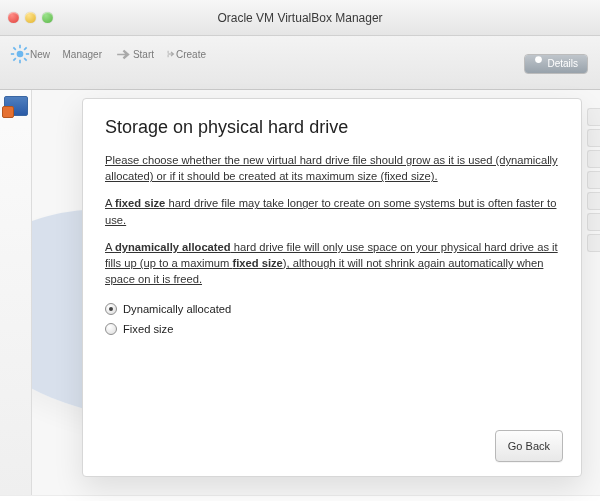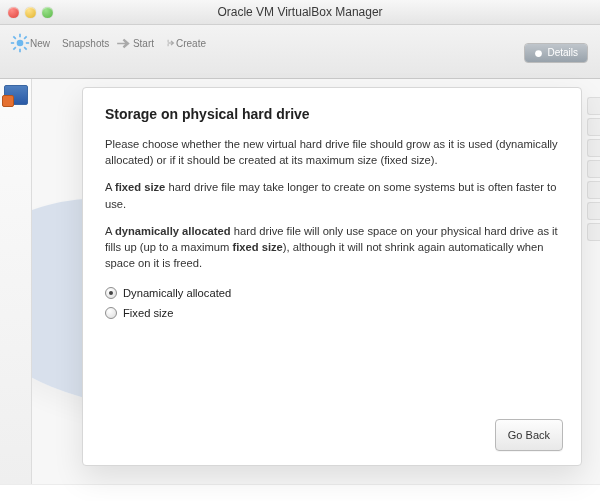--- a/index.html
+++ b/index.html
@@ -1,53 +1,53 @@
 <!DOCTYPE html>
 <html><head>
 <meta charset="utf-8">
 <style>
   * { box-sizing: border-box; margin: 0; padding: 0; font-family: "Lucida Grande", "Helvetica Neue", Arial, sans-serif; }
   body { background: #fff; width: 600px; height: 501px; overflow: hidden; }
 
   .window { width: 600px; background:#fff; }
-  .titlebar { height: 25px; background: linear-gradient(#f7f7f7,#e5e5e5); border-bottom:1px solid #d0d0d0; display:flex; align-items:center; padding:0 8px; position:relative; }
+  .titlebar { height: 36px; background: linear-gradient(#f7f7f7,#e5e5e5); border-bottom:1px solid #d0d0d0; display:flex; align-items:center; padding:0 8px; position:relative; }
   .traffic { display:flex; gap:6px; }
   .traffic span { width:11px; height:11px; border-radius:50%; display:inline-block; box-shadow: inset 0 1px 1px rgba(255,255,255,.5), 0 0 1px rgba(0,0,0,.3);}
   .tr-close{ background:radial-gradient(circle at 35% 30%,#ff8b85,#e0443e);}
   .tr-min{ background:radial-gradient(circle at 35% 30%,#ffe28a,#e2b42c);}
   .tr-max{ background:radial-gradient(circle at 35% 30%,#9be28b,#5bb748);}
   .title { position:absolute; left:0; right:0; text-align:center; font-size:12px; color:#3a3a3a; pointer-events:none; font-weight:500;}
 
   .toolbar { height:54px; background:linear-gradient(#f3f3f3,#e7e7e7); border-bottom:1px solid #c9c9c9; display:flex; align-items:flex-start; padding:4px 10px 0; gap:12px; position:relative;}
   .tbtn { display:flex; align-items:center; width:40px; color:#7a7a7a; font-size:10px; cursor:default;}
   .tbtn .ic { width:28px; height:28px; display:flex; align-items:center; justify-content:center; margin-bottom:1px;}
   .tbtn svg{ fill:#a9a9a9;}
   .seg { position:absolute; right:12px; top:18px; display:flex; height:20px; border:1px solid #bcbcbc; border-radius:4px; overflow:hidden; background:linear-gradient(#fdfdfd,#eaeaea); font-size:10px;}
-  .seg .segbtn{ padding:0 9px; display:flex; align-items:center; gap:4px; color:#666; line-height:18px;}
+  .seg .segbtn{ padding:0 9px; display:flex; align-items:flex-start; gap:4px; color:#666; line-height:18px;}
   .seg .segbtn.active{ background:linear-gradient(#bfc5cb,#98a2ab); color:#fff;}
   .seg .segbtn + .segbtn{ border-left:1px solid #c0c0c0;}
   .seg svg{width:9px;height:9px;}
 
   .body { display:flex; height:405px; background:#f7f7f7; position:relative;}
   .sidebar { width:32px; background:linear-gradient(#fbfbfb,#efefef); border-right:1px solid #dcdcdc; padding-top:6px; display:flex; flex-direction:column; align-items:center;}
   .vm-thumb { width:24px; height:20px; background:linear-gradient(#4f7fbf,#2a5aa6); border:1px solid #3a66a2; border-radius:2px; position:relative;}
   .vm-thumb:after{content:"";position:absolute;left:-3px;bottom:-3px;width:10px;height:10px;background:#e57030;border:1px solid #b5551e;border-radius:2px;}
 
   .main { flex:1; position:relative; padding:0 20px 0 10px;}
   .overlay-bg { position:absolute; left:0; top:0; right:0; bottom:0; display:flex; align-items:center; justify-content:flex-start; opacity:.18; overflow:hidden;}
   .pie { width:330px; height:330px; border-radius:50%; margin-left:-70px; margin-top:40px;
     background: conic-gradient(#7aa3d4 0 38%, #4f7fbf 38% 100%);
     transform:rotate(8deg) scaleY(.62); box-shadow: 0 20px 30px rgba(0,0,0,.2);}
 
   .tabs-ghost{position:absolute; right:-1px; top:18px; display:flex; flex-direction:column; gap:3px;}
   .tabs-ghost span{width:14px;height:18px;background:#efefef;border:1px solid #ddd;border-radius:3px 0 0 3px;border-right:none;}
 
   .sheet { position:absolute; left:50px; right:18px; top:8px; bottom:18px; background:#fff; border:1px solid #d7d7d7; border-radius:4px; box-shadow:0 12px 30px rgba(0,0,0,.10); padding:18px 22px 14px;}
-  .sheet h2{ font-size:14px; font-weight:bold; color:#222; margin-bottom:14px;}
-  .para{ font-size:11.2px; color:#333; line-height:1.45; margin-bottom:11px;}
+  .sheet h2{ font-size:18px; font-weight:normal; color:#222; margin-bottom:14px;}
+  .para{ font-size:11.2px; color:#333; line-height:1.45; margin-bottom:11px;text-decoration:underline;}
   .para b{ font-weight:bold;}
   .radios{ margin-top:6px; font-size:11.2px; color:#222;}
   .radio{ display:flex; align-items:center; gap:6px; height:20px; cursor:default;}
   .radio .dot{ width:12px;height:12px;border-radius:50%;background:radial-gradient(circle at 35% 30%,#fff,#dcdcdc);border:1px solid #8f8f8f;position:relative;}
   .radio.sel .dot:after{content:"";position:absolute;left:3px;top:3px;width:4px;height:4px;background:#444;border-radius:50%;}
   .sheet-footer{ position:absolute; right:18px; bottom:14px; display:flex; gap:10px;}
   .btn{ font-size:11px; color:#333; padding:9px 12px; border:1px solid #b8b8b8; border-radius:4px; background:linear-gradient(#fdfdfd,#e8e8e8); box-shadow:0 1px 0 rgba(0,0,0,.04);}
 
   .ghost-footer{position:absolute;left:60px;right:28px;bottom:28px;display:flex;justify-content:flex-end;gap:10px;opacity:.22;}
   .ghost-footer .btn{color:#888;}
@@ -85,21 +85,21 @@
           </svg>
       </div>
       <span>New</span>
     </div>
     <div class="tbtn">
       <div class="ic">
         <svg viewBox="0 0 24 24">
             <path d="M12 8a4 4 0 100 8 4 4 0 000-8zm9 4l2 1-1 3-2-.5-1.5 1.5.5 2-3 1-1-2h-2l-1 2-3-1 .5-2L5 16l-2 .5-1-3 2-1v-1l-2-1 1-3 2 .5L6.5 6 6 4l3-1 1 2h2l1-2 3 1-.5 2L17.5 7.5 20 7l1 3-2 1v1z"></path>
           </svg>
       </div>
-      <span>Snapshots</span>
+      <span>Manager</span>
     </div>
     <div class="tbtn">
       <div class="ic">
         <svg viewBox="0 0 24 24">
             <path d="M4 11h10l-3-3 2-2 7 6-7 6-2-2 3-3H4z"></path>
           </svg>
       </div>
       <span>Start</span>
     </div>
     <div class="tbtn">

